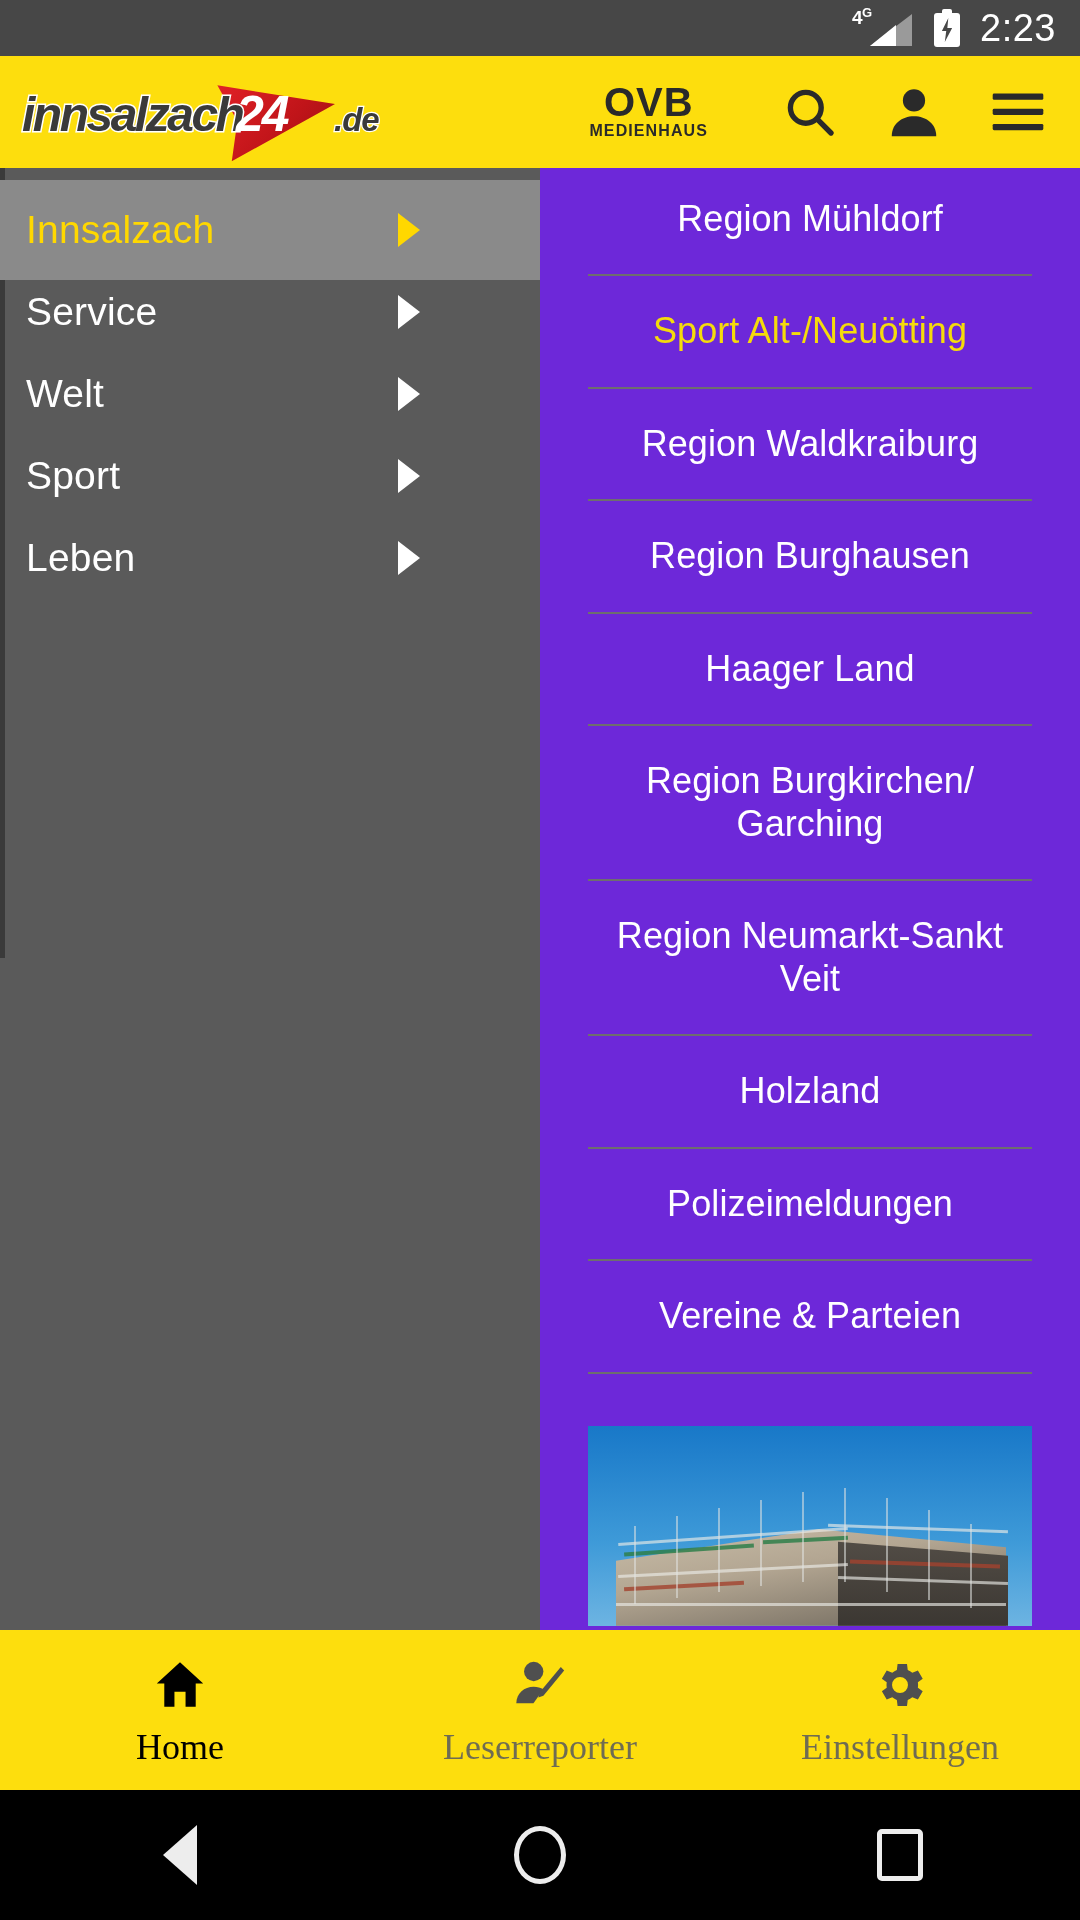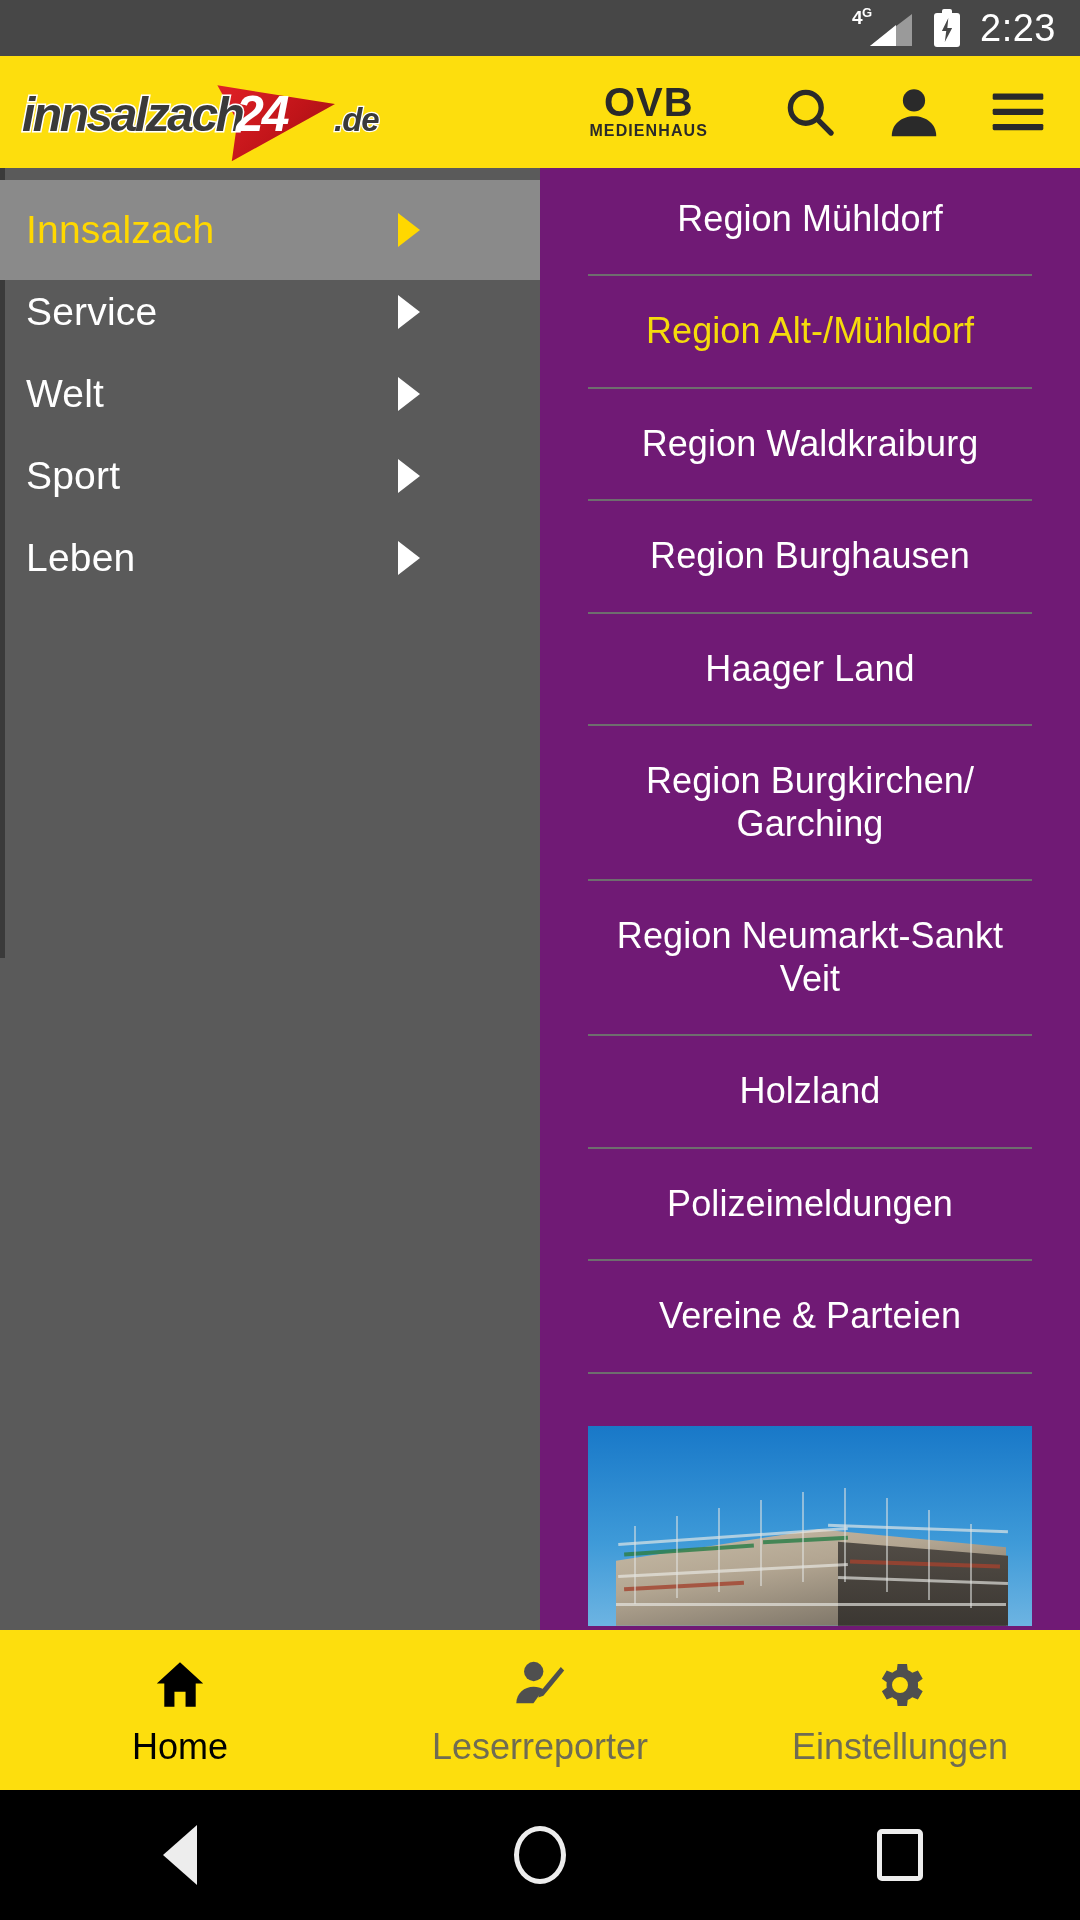--- a/index.html
+++ b/index.html
@@ -109,21 +109,21 @@
   .side-item.active .side-label { color:#FFD800; }
   .side-item.active .side-caret { border-left-color:#FFD800; }
   .side-item.active .point {
     position:absolute; left:540px; top:0; width:0; height:0;
     border-top:50px solid transparent; border-bottom:50px solid transparent;
     border-left:30px solid #8A8A8A;
   }
 
   #submenu {
     position:absolute; left:540px; top:0; width:540px; height:1462px;
-    background:#701a75; padding:0 48px; overflow:hidden;
+    background:#6d28d9; padding:0 48px; overflow:hidden;
   }
   .sub-item {
     padding:34px 0 34px 0; border-bottom:2px solid #6e6e6e;
     font-size:36px; color:#FFFFFF; line-height:1.18; cursor:pointer;
     letter-spacing:0.1px;
   }
   .sub-item.highlight { color:#F5DB0B; }
   .sub-item:last-of-type { border-bottom:2px solid #6e6e6e; }
 
   
@@ -146,21 +146,21 @@
   }
   .scaff-v {
     position:absolute; width:2px; background:rgba(225,228,225,0.55);
   }
   .scaff-grn { position:absolute; height:4px; background:#2f7f4a; opacity:.85; }
   .scaff-red { position:absolute; height:4px; background:#a2422e; opacity:.8; }
 
   
   #tabbar {
     position:absolute; left:0; top:1630px; width:1080px; height:160px;
-    background:#FDDE0D; display:flex; align-items:center;
+    background:#FDDE0D; display:flex; align-items:center;font-family:Liberation Serif, serif;
   }
   .tab {
     flex:1; display:flex; flex-direction:column; align-items:center;
     justify-content:center; gap:12px; cursor:pointer;
   }
   .tab-label { font-size:36px; color:#6F6C53; }
   .tab.active .tab-label { color:#000000; }
   .tab-ico { height:62px; display:flex; align-items:flex-end; justify-content:center; }
 
   
@@ -263,21 +263,21 @@
 
       <div class="side-item" style="margin-top:-18px">
         <span class="side-label">Leben</span>
         <span class="side-caret"></span>
       </div>
 
     </div>
 
     <div id="submenu">
       <div class="sub-item" style="padding-top:30px">Region Mühldorf</div>
-      <div class="sub-item highlight">Region Alt-/Mühldorf</div>
+      <div class="sub-item highlight">Sport Alt-/Neuötting</div>
       <div class="sub-item">Region Waldkraiburg</div>
       <div class="sub-item">Region Burghausen</div>
       <div class="sub-item">Haager Land</div>
       <div class="sub-item">Region Burgkirchen/ Garching</div>
       <div class="sub-item">Region Neumarkt-Sankt Veit</div>
       <div class="sub-item">Holzland</div>
       <div class="sub-item">Polizeimeldungen</div>
       <div class="sub-item">Vereine &amp; Parteien</div>
 
       <div id="teaser">

